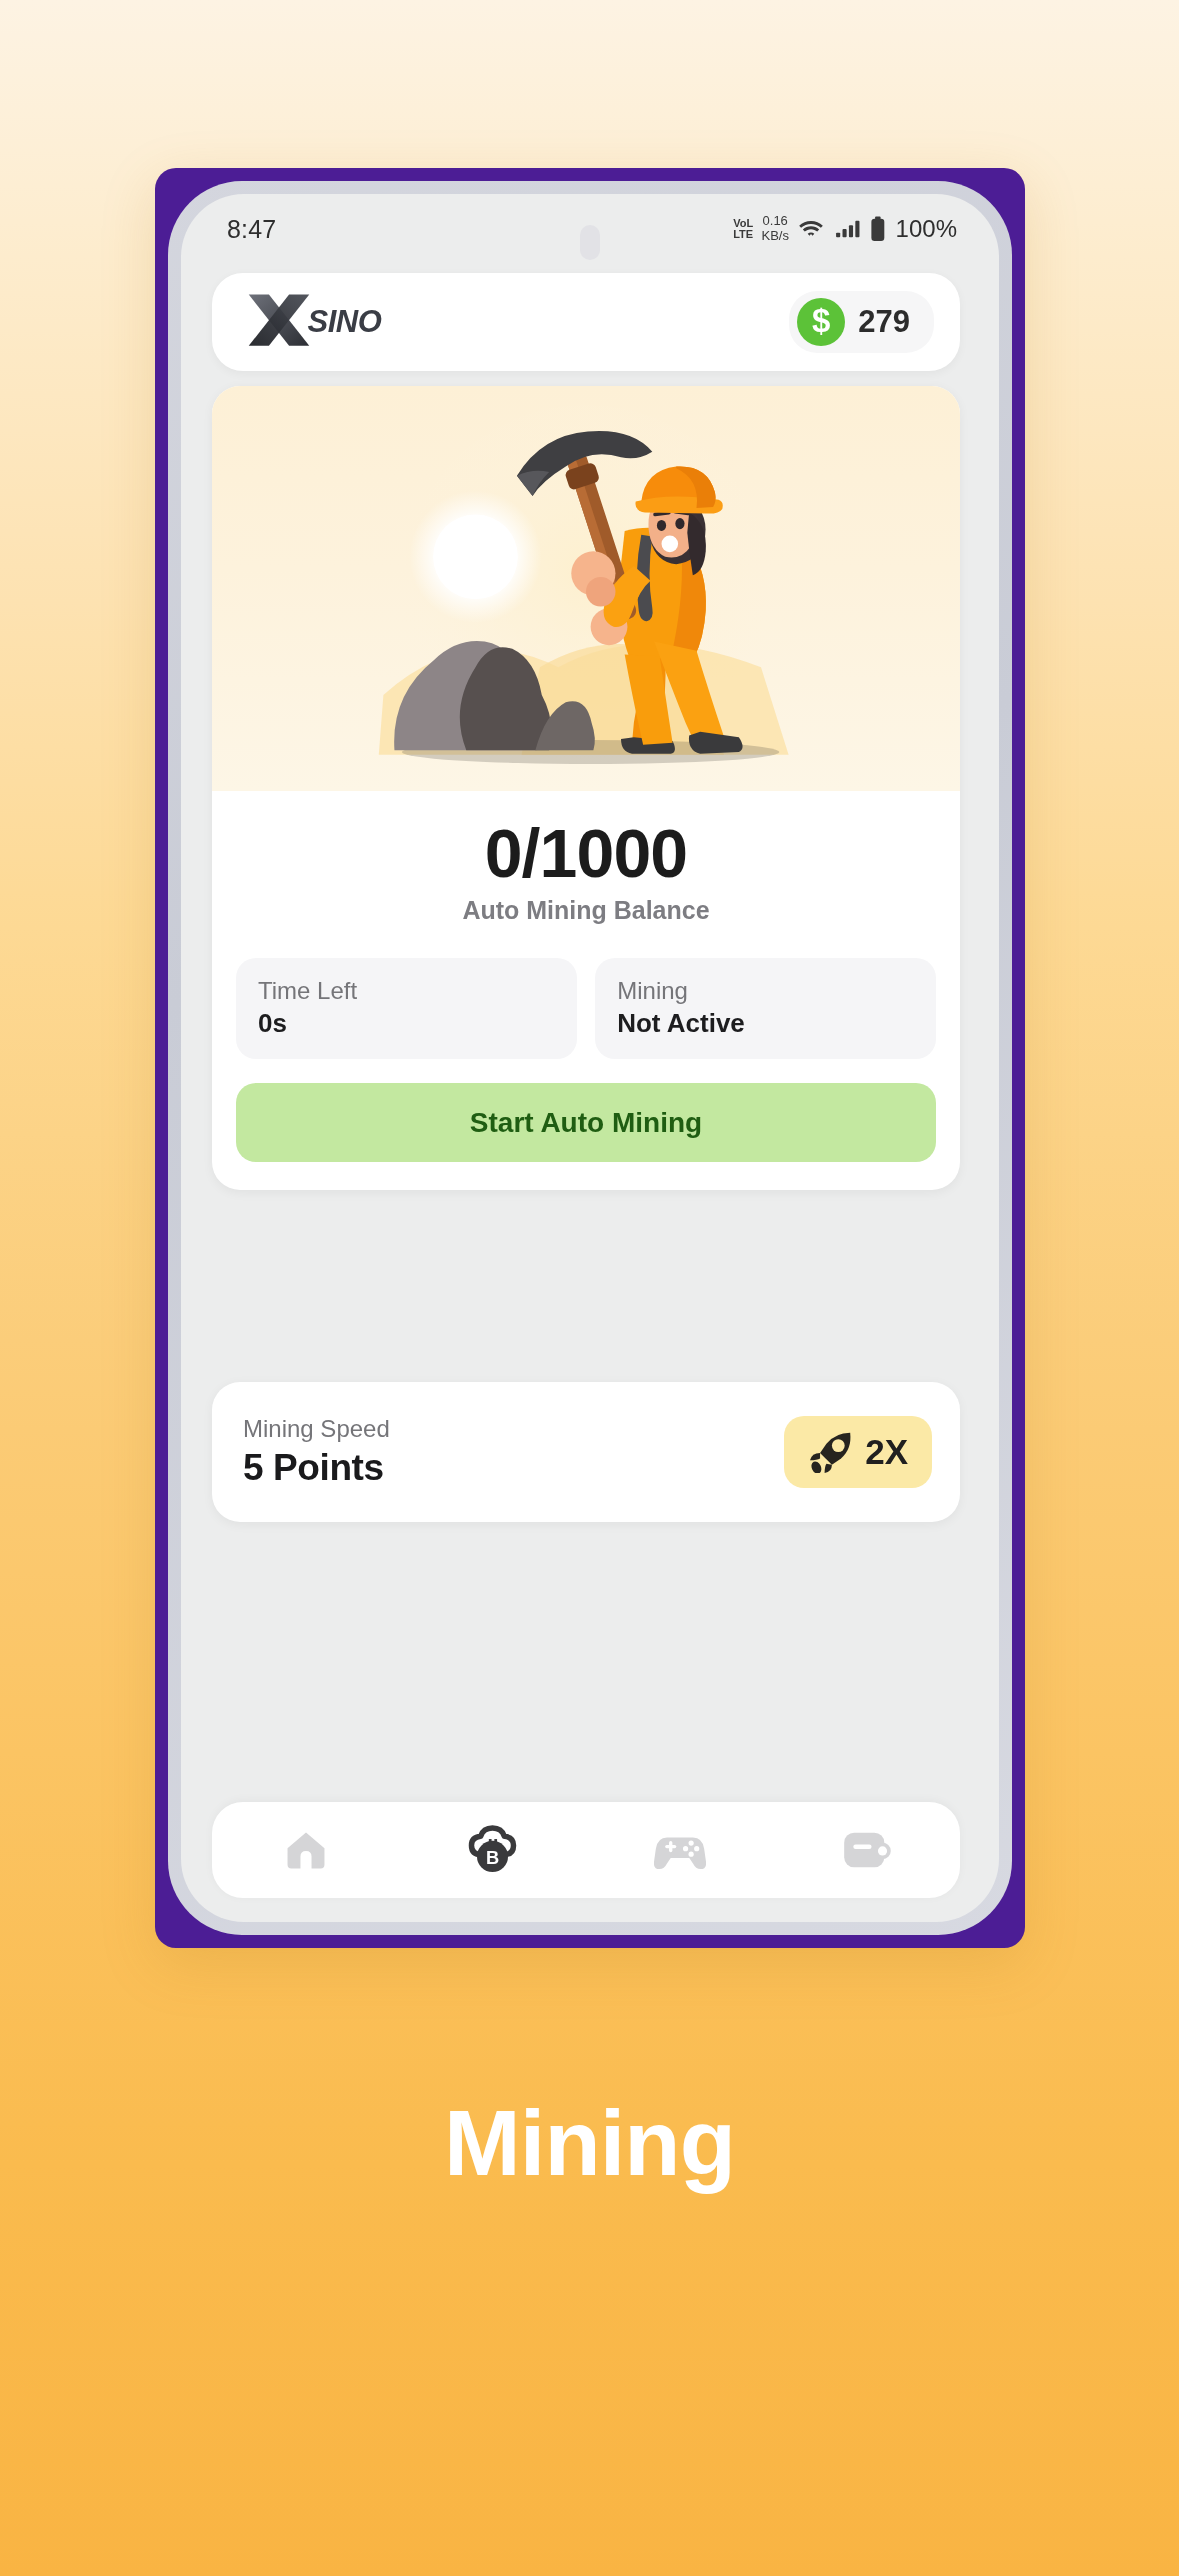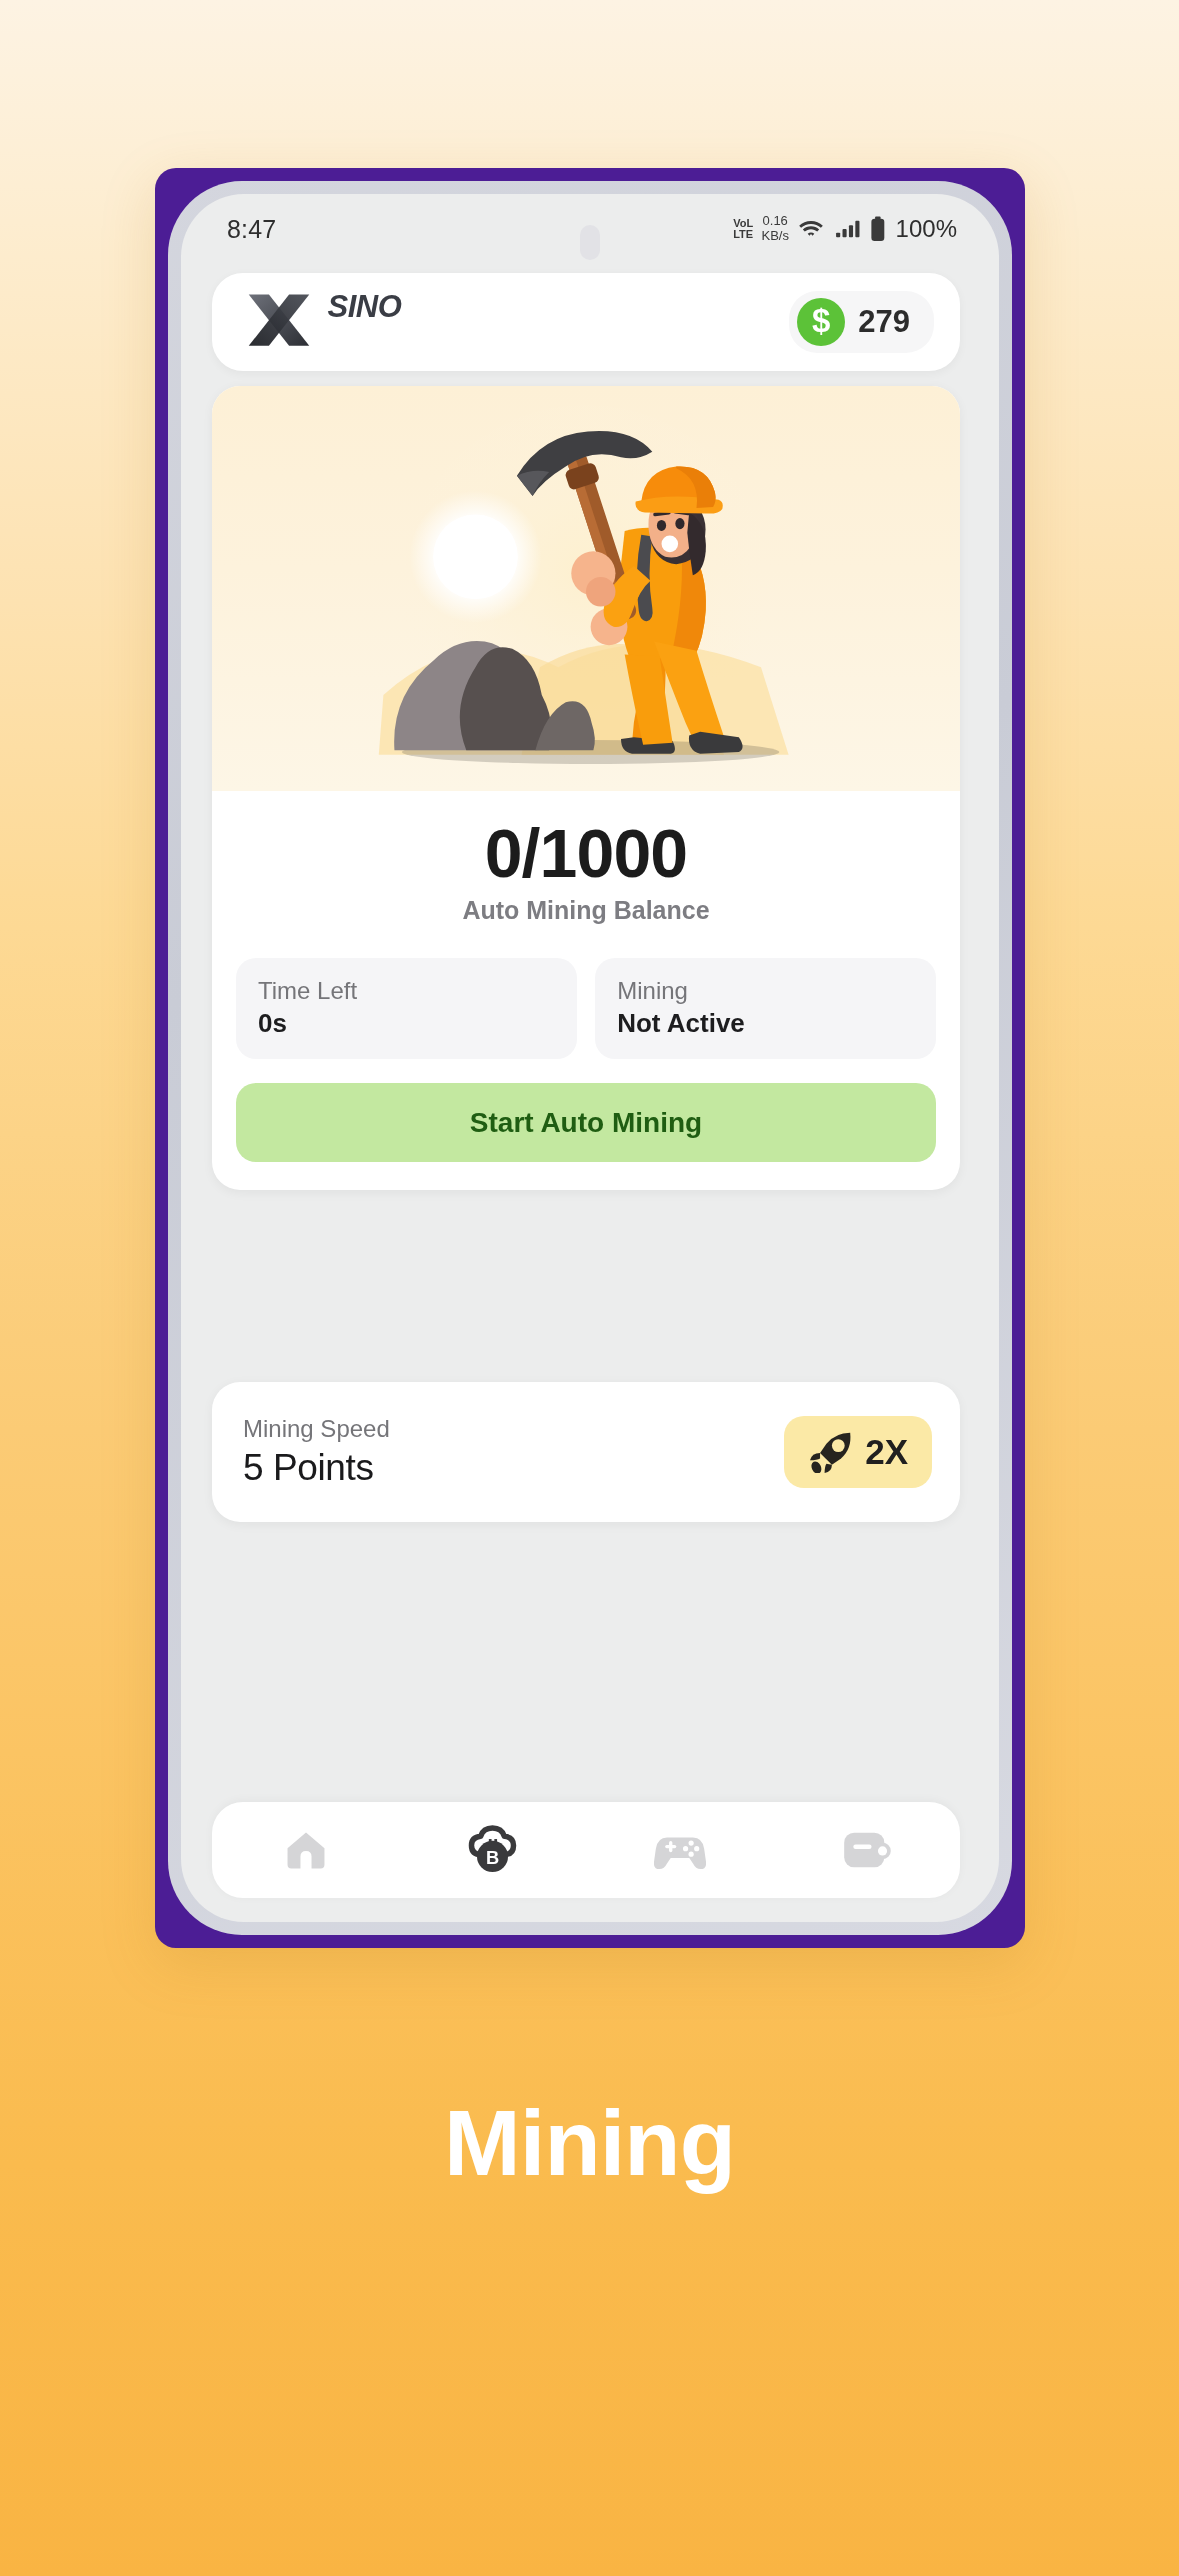--- a/index.html
+++ b/index.html
@@ -119,21 +119,21 @@
     background: #ffffff;
     border-radius: 31px;
     display: flex;
     align-items: center;
     justify-content: space-between;
     padding: 0 26px 0 33px;
     box-shadow: 0 2.8px 9.2px rgba(0,0,0,0.045);
   }
   .brand {
     display: flex;
-    gap: 20px;
+    align-items: center;
   }
   .brand-x { display:block; }
   .brand-word {
     font-size: 31px;
     font-weight: 900;
     font-style: italic;
     letter-spacing: -0.5px;
     color: #3a3d45;
     margin-left: -5.5px;
   }
@@ -254,21 +254,21 @@
     padding: 0 28px 0 31px;
     box-shadow: 0 2.8px 11px rgba(0,0,0,0.05);
   }
   .speed-label {
     font-size: 24px;
     color: #757579;
     margin-bottom: 3.7px;
   }
   .speed-value {
     font-size: 37px;
-    font-weight: normal;
+    font-weight: bold;
     color: #1a1a1c;
     letter-spacing: -0.4px;
   }
   .boost-chip {
     display: flex;
     align-items: center;
     gap: 11px;
     background: #fbe9a6;
     border-radius: 20px;
     padding: 14.7px 24px;

